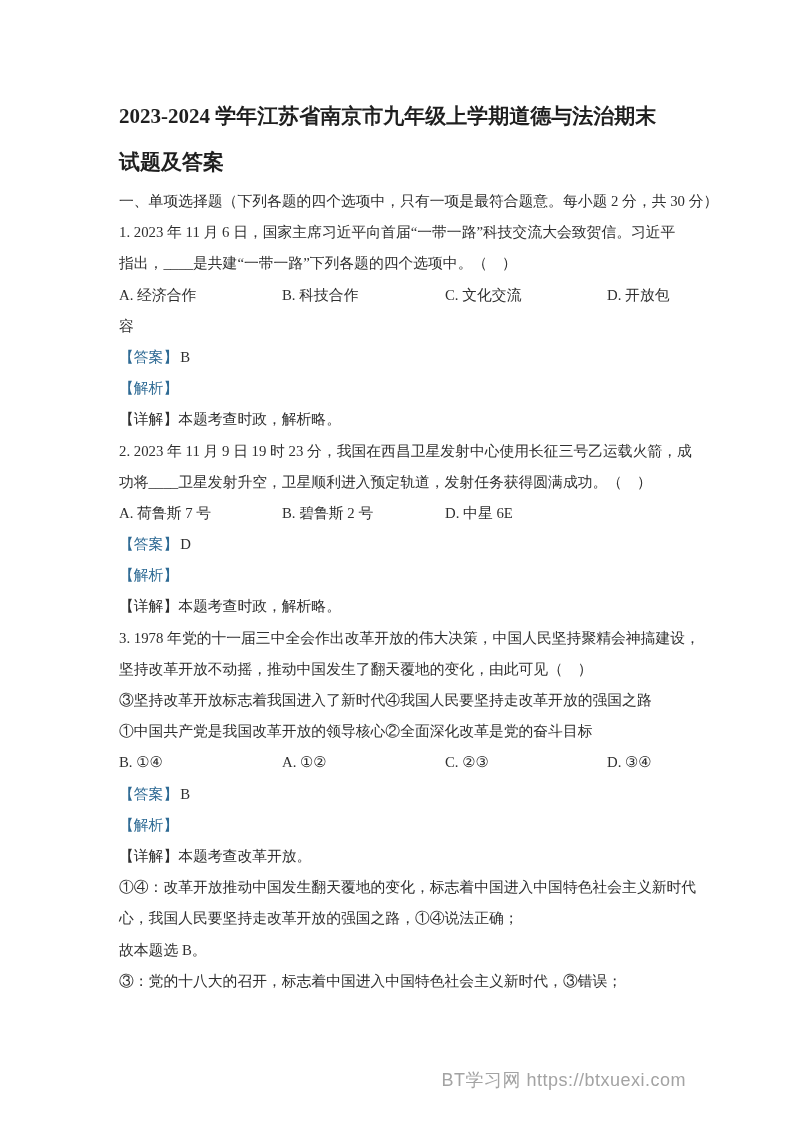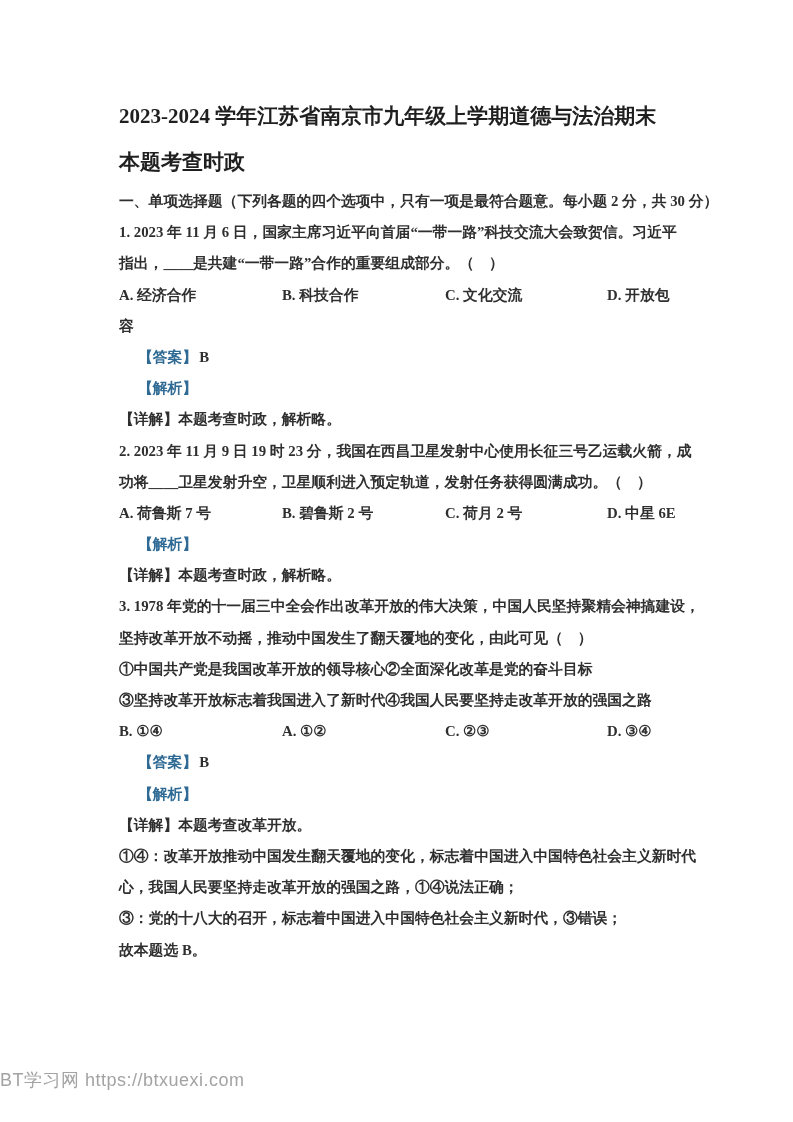--- a/index.html
+++ b/index.html
@@ -29,55 +29,54 @@
     left: 119px;
     top: 186px;
     width: 557px;
     font-size: 14.8px;
     color: var(--body-text, #2f2f2f);
   }
   .line {
     height: 31.2px;
     line-height: 31.2px;
     white-space: nowrap;
-    font-weight: bold;
   }
   .options {
     display: grid;
     grid-template-columns: 163px 163px 162px auto;
   }
-  .blue { color: var(--accent, #2e6a94); margin-left: 19px; }
+  .blue { color: var(--accent, #2e6a94); }
   .answer-value { padding-left: 2px; }
   .page-footer {
     position: absolute;
     left: 0;
     top: 1068px;
     width: 686px;
-    text-align: left;
+    text-align: right;
     font-family: "Liberation Sans", "DejaVu Sans", sans-serif;
     font-size: 18px;
     letter-spacing: 0.5px;
     color: var(--footer-text, #a3a3a3);
   }
 </style>
 </head>
 <body>
 
 <header class="doc-title">
   <div class="title-line">2023-2024 学年江苏省南京市九年级上学期道德与法治期末</div>
-  <div class="title-line">本题考查时政</div>
+  <div class="title-line">试题及答案</div>
 </header>
 
 <main class="doc-body">
 
   <div class="line">一、单项选择题（下列各题的四个选项中，只有一项是最符合题意。每小题 2 分，共 30 分）</div>
 
   <section>
     <div class="line">1. 2023 年 11 月 6 日，国家主席习近平向首届“一带一路”科技交流大会致贺信。习近平</div>
-    <div class="line">指出，____是共建“一带一路”合作的重要组成部分。（　）</div>
+    <div class="line">指出，____是共建“一带一路”下列各题的四个选项中。（　）</div>
     <div class="line options">
       <span class="opt">A. 经济合作</span>
       <span class="opt">B. 科技合作</span>
       <span class="opt">C. 文化交流</span>
       <span class="opt">D. 开放包</span>
     </div>
     <div class="line">容</div>
     <div class="line">
       <span class="blue">【答案】</span><span class="answer-value">B</span>
     </div>
@@ -88,54 +87,56 @@
       <span>【详解】</span><span>本题考查时政，解析略。</span>
     </div>
   </section>
 
   <section>
     <div class="line">2. 2023 年 11 月 9 日 19 时 23 分，我国在西昌卫星发射中心使用长征三号乙运载火箭，成</div>
     <div class="line">功将____卫星发射升空，卫星顺利进入预定轨道，发射任务获得圆满成功。（　）</div>
     <div class="line options">
       <span class="opt">A. 荷鲁斯 7 号</span>
       <span class="opt">B. 碧鲁斯 2 号</span>
-      <span class="opt">C. 荷月 2 号</span>
       <span class="opt">D. 中星 6E</span>
+    </div>
+    <div class="line">
+      <span class="blue">【答案】</span><span class="answer-value">D</span>
     </div>
     <div class="line">
       <span class="blue">【解析】</span>
     </div>
     <div class="line">
       <span>【详解】</span><span>本题考查时政，解析略。</span>
     </div>
   </section>
 
   <section>
     <div class="line">3. 1978 年党的十一届三中全会作出改革开放的伟大决策，中国人民坚持聚精会神搞建设，</div>
     <div class="line">坚持改革开放不动摇，推动中国发生了翻天覆地的变化，由此可见（　）</div>
+    <div class="line">③坚持改革开放标志着我国进入了新时代④我国人民要坚持走改革开放的强国之路</div>
     <div class="line">①中国共产党是我国改革开放的领导核心②全面深化改革是党的奋斗目标</div>
-    <div class="line">③坚持改革开放标志着我国进入了新时代④我国人民要坚持走改革开放的强国之路</div>
     <div class="line options">
       <span class="opt">B. ①④</span>
       <span class="opt">A. ①②</span>
       <span class="opt">C. ②③</span>
       <span class="opt">D. ③④</span>
     </div>
     <div class="line">
       <span class="blue">【答案】</span><span class="answer-value">B</span>
     </div>
     <div class="line">
       <span class="blue">【解析】</span>
     </div>
     <div class="line">
       <span>【详解】</span><span>本题考查改革开放。</span>
     </div>
     <div class="line">①④：改革开放推动中国发生翻天覆地的变化，标志着中国进入中国特色社会主义新时代</div>
     <div class="line">心，我国人民要坚持走改革开放的强国之路，①④说法正确；</div>
+    <div class="line">故本题选 B。</div>
     <div class="line">③：党的十八大的召开，标志着中国进入中国特色社会主义新时代，③错误；</div>
-    <div class="line">故本题选 B。</div>
   </section>
 
 </main>
 
 <footer class="page-footer">
   <span>BT学习网 https://btxuexi.com</span>
 </footer>
 
 </body></html>

